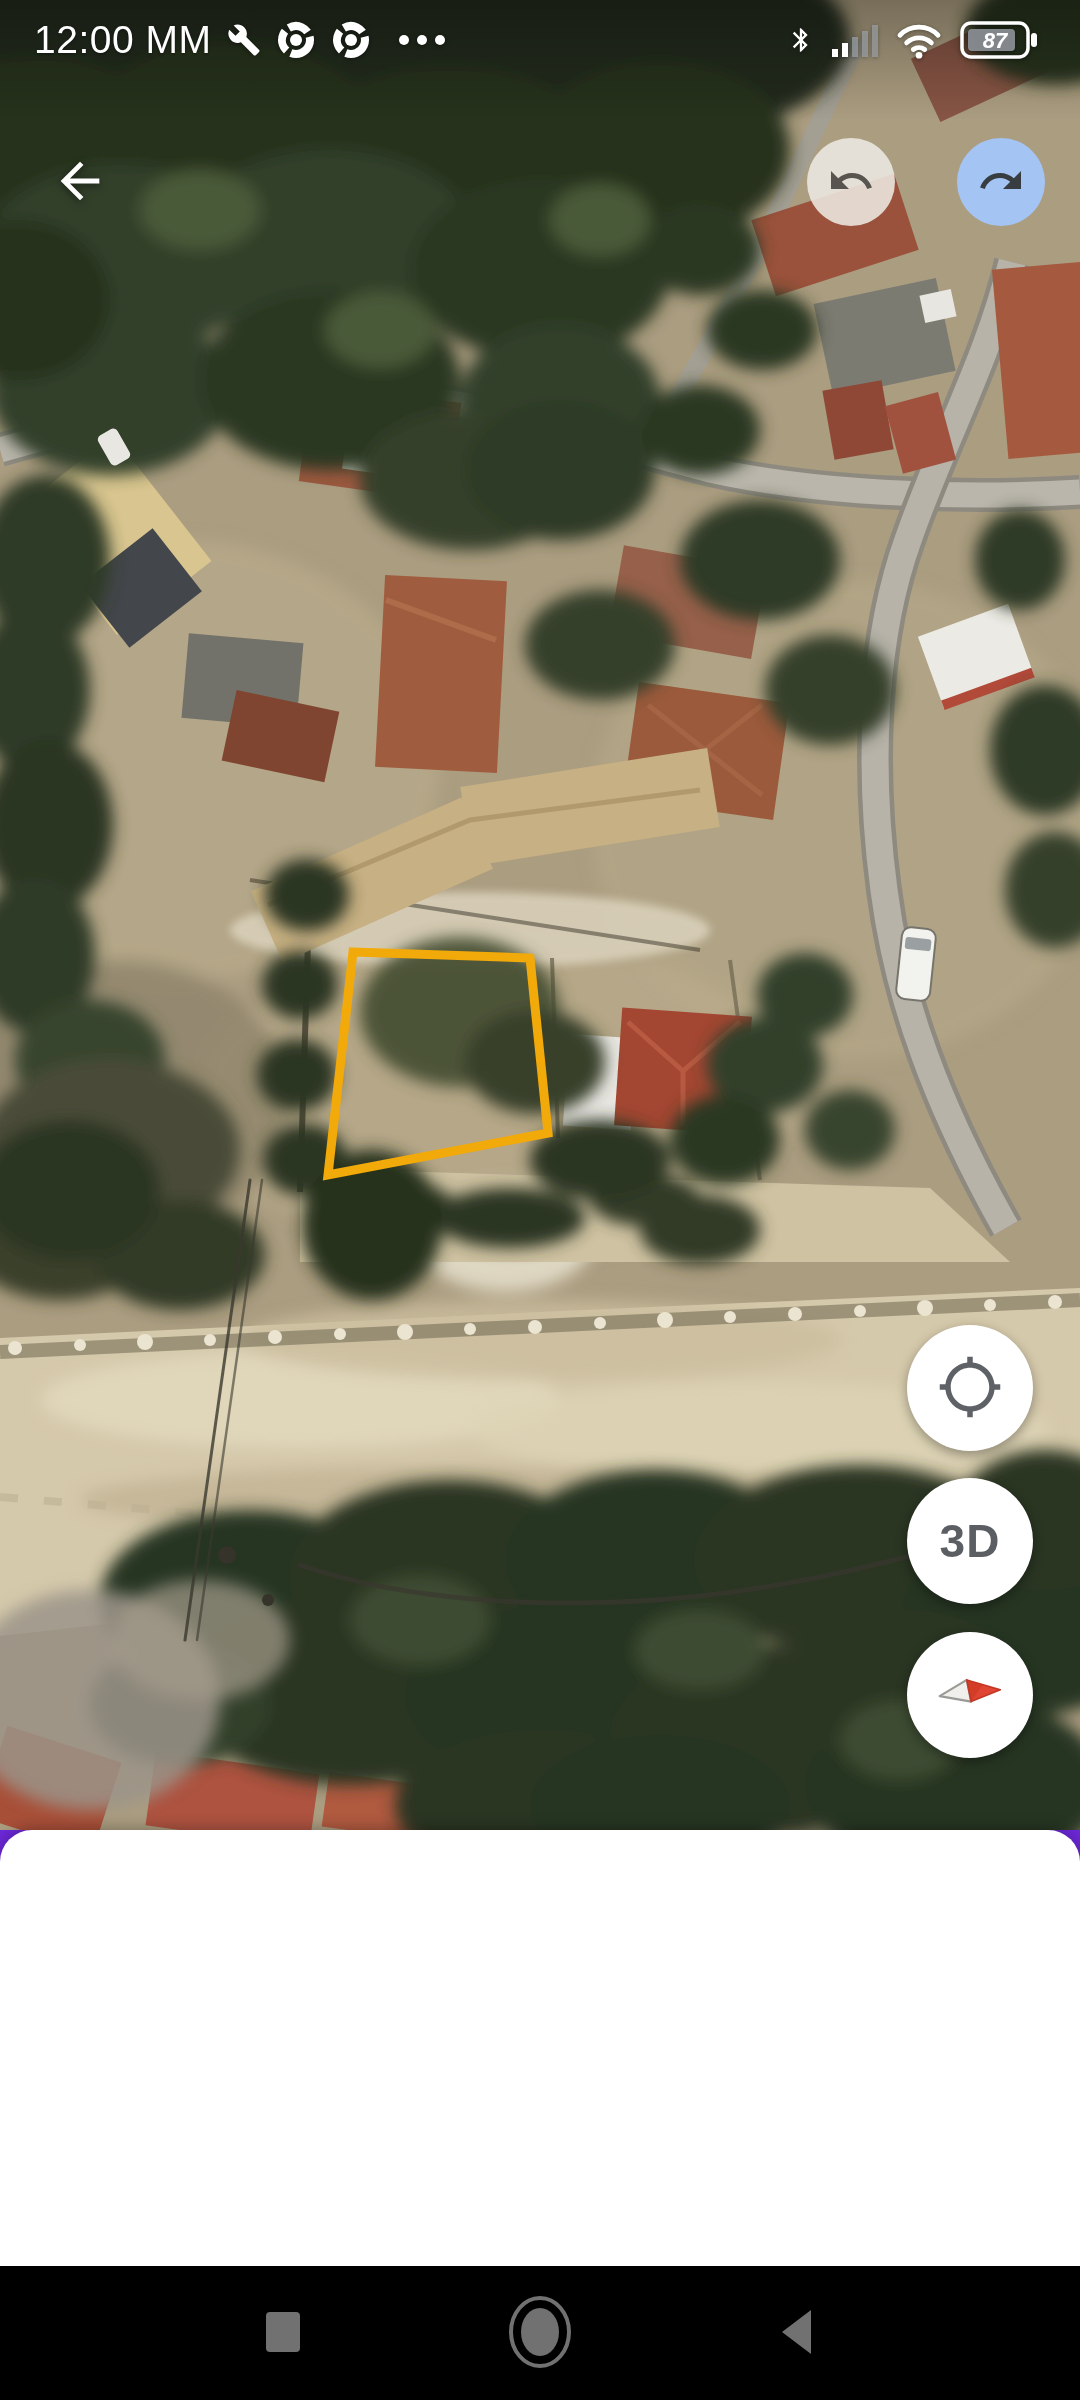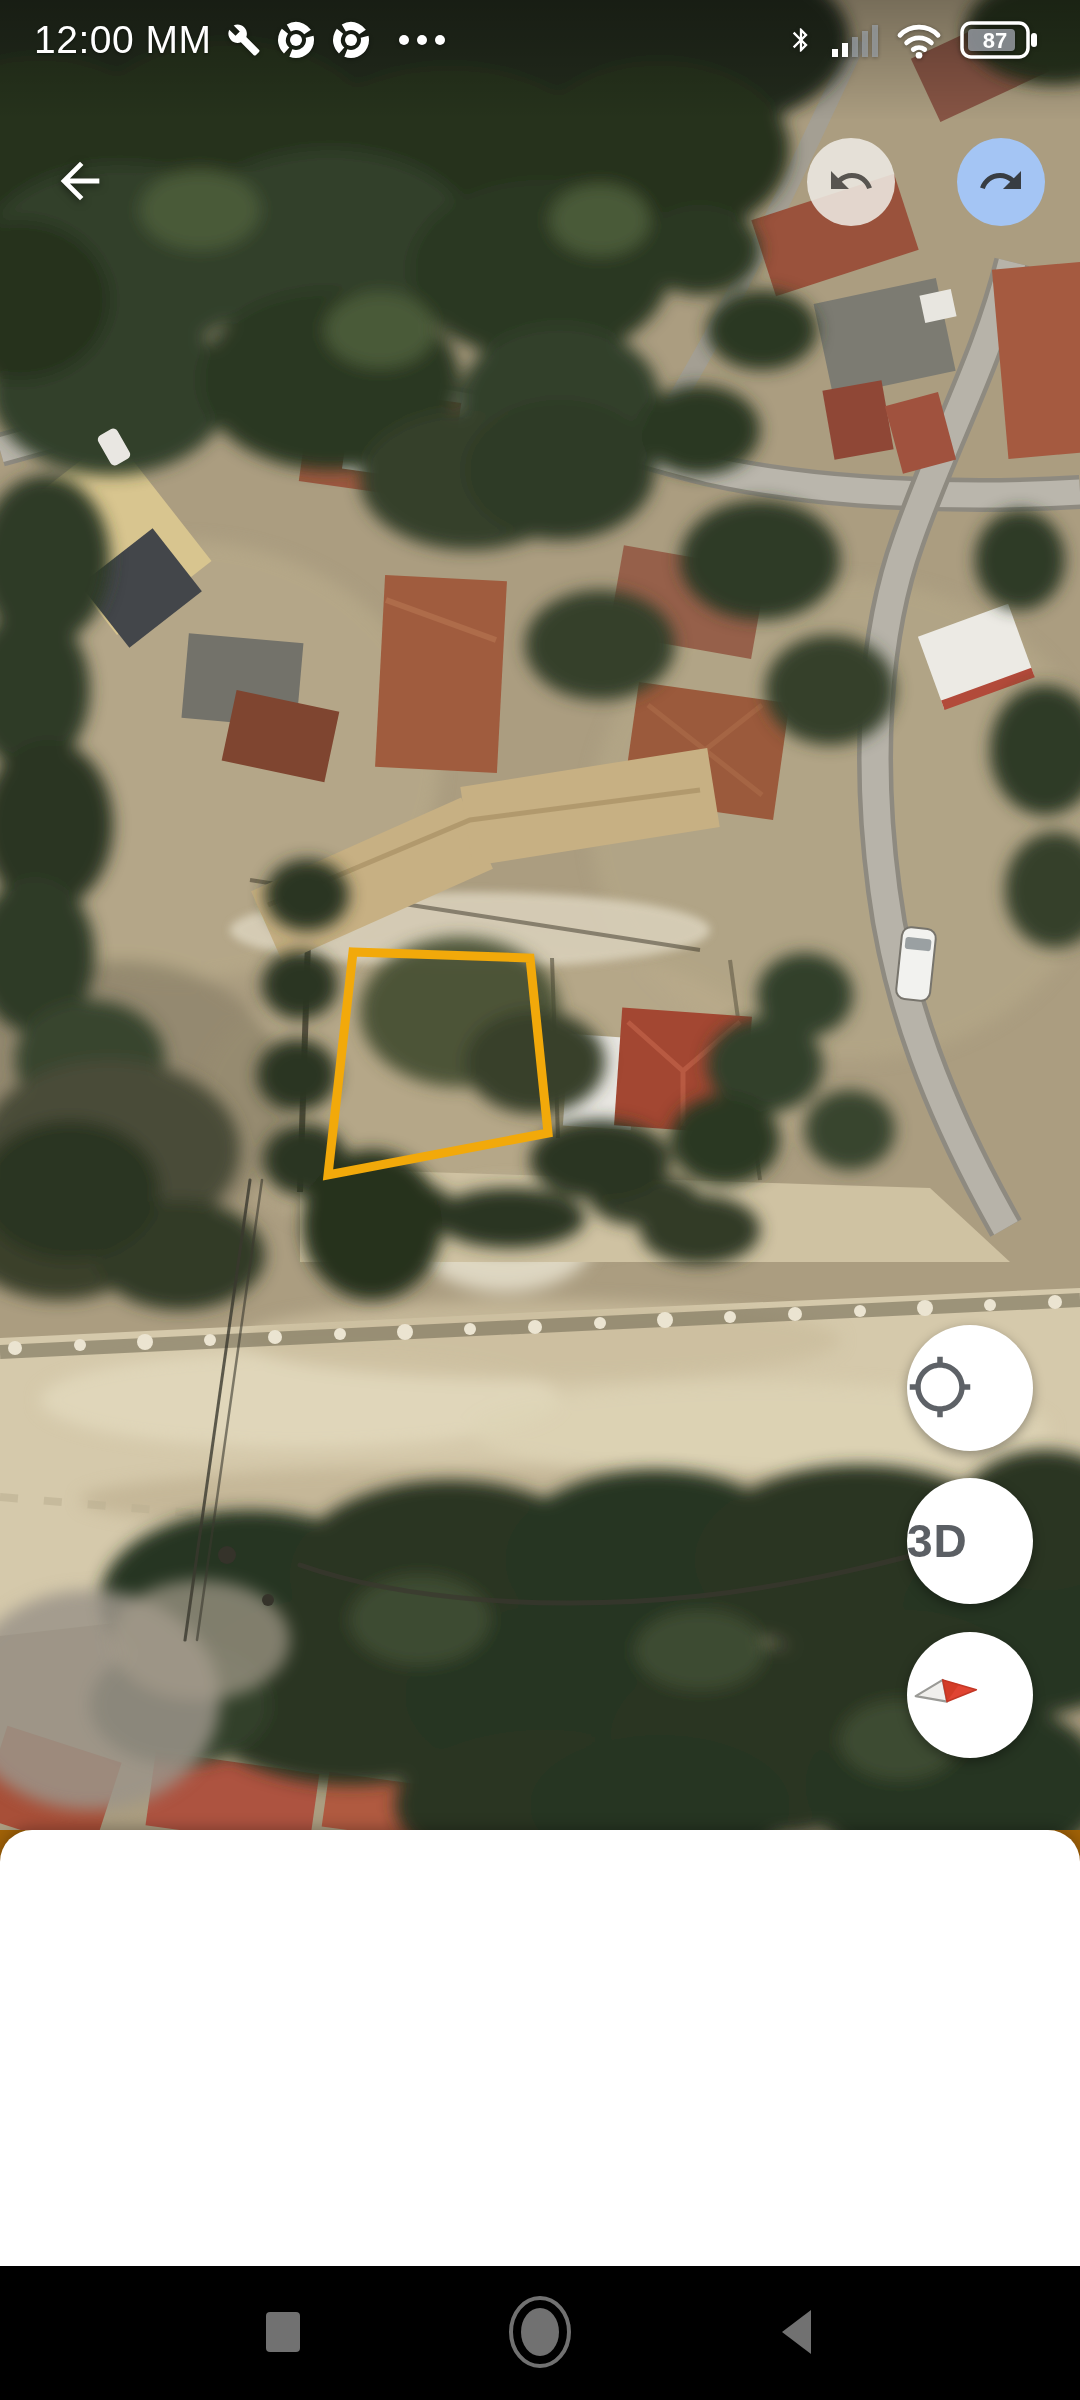--- a/index.html
+++ b/index.html
@@ -1,48 +1,48 @@
 <!DOCTYPE html>
 <html><head>
 <meta charset="utf-8">
 <style>
   * { margin:0; padding:0; box-sizing:border-box; }
   html,body { background:#111; }
   body { font-family:"Liberation Sans","DejaVu Sans",sans-serif; }
-  .screen { position:relative; width:1080px; height:2400px; overflow:hidden; background:#a16207; margin:0 auto; }
+  .screen { position:relative; width:1080px; height:2400px; overflow:hidden; background:#6d28d9; margin:0 auto; }
 
   
   .map-area { position:absolute; left:0; top:0; width:1080px; height:1830px; }
   .map-area svg { display:block; }
   .top-scrim { position:absolute; left:0; top:0; width:1080px; height:120px;
     background:linear-gradient(rgba(0,0,0,.30), rgba(0,0,0,0)); pointer-events:none; }
 
   
   .statusbar { position:absolute; left:0; top:0; width:1080px; height:80px;
     display:flex; align-items:center; padding:0 42px 0 34px; color:#fff; z-index:30; }
   .sb-time { font-size:39px; letter-spacing:.5px; text-shadow:0 1px 3px rgba(0,0,0,.4); white-space:nowrap; }
   .sb-left { display:flex; align-items:center; gap:15px; margin-left:16px; }
   .sb-right { display:flex; align-items:center; gap:15px; margin-left:auto; }
-  .sb-icon { display:flex; align-items:flex-start; filter:drop-shadow(0 1px 2px rgba(0,0,0,.4)); }
+  .sb-icon { display:flex; align-items:flex-start; filter:drop-shadow(0 1px 2px rgba(0,0,0,.4));font-style:italic; }
 
   
   .header { position:absolute; left:0; top:128px; width:1080px; height:110px; z-index:30; }
   .back-btn { position:absolute; left:36px; top:10px; width:88px; height:88px; border:none; background:transparent;
     display:flex; align-items:center; justify-content:center; cursor:pointer;
     filter:drop-shadow(0 2px 4px rgba(0,0,0,.55)); }
   .page-title { position:absolute; left:168px; top:10px; height:88px; line-height:88px;
     color:#fff; font-size:49px; font-weight:400; text-shadow:0 2px 6px rgba(0,0,0,.55); }
   .circle-btn { position:absolute; top:10px; width:88px; height:88px; border-radius:50%; border:none;
     display:flex; align-items:center; justify-content:center; cursor:pointer; }
   .undo-btn { left:807px; background:rgba(238,234,228,.87); }
   .redo-btn { left:957px; background:#a4c5f4; }
 
   
   .fab { position:absolute; left:907px; width:126px; height:126px; border-radius:50%; border:none; background:#fff;
-    box-shadow:0 4px 12px rgba(0,0,0,.35); display:flex; align-items:center; justify-content:flex-start;
+    box-shadow:0 4px 12px rgba(0,0,0,.35); display:flex; align-items:center; justify-content:center;
     cursor:pointer; z-index:25; }
   .fab-locate { top:1325px; }
   .fab-3d { top:1478px; }
   .fab-compass { top:1632px; }
   .fab-3d-label { font-size:46px; font-weight:700; color:#5b5f64; letter-spacing:1px; }
 
   
   .bottom-sheet { position:absolute; left:0; top:1830px; width:1080px; height:436px; background:#fff;
     border-radius:32px 32px 0 0; box-shadow:0 -3px 14px rgba(0,0,0,.25); z-index:40; }
 

